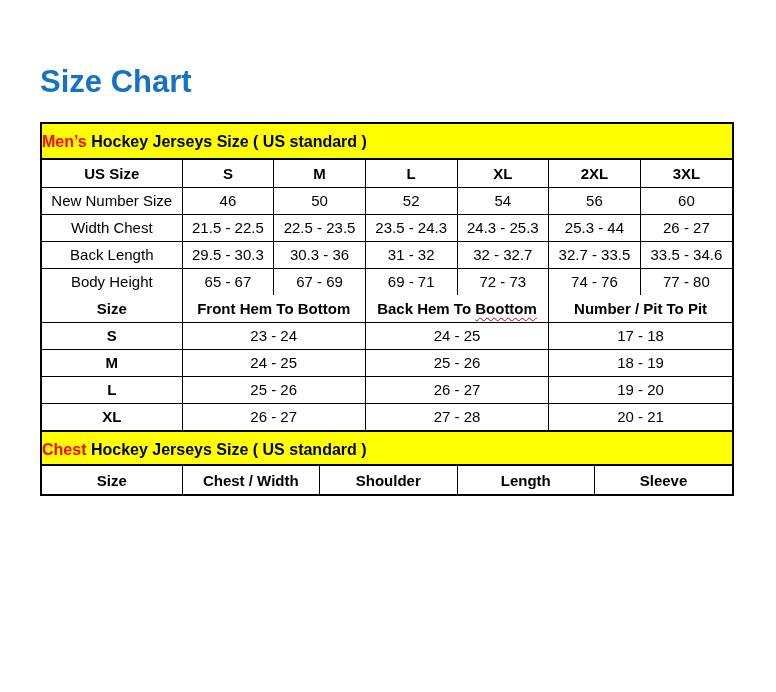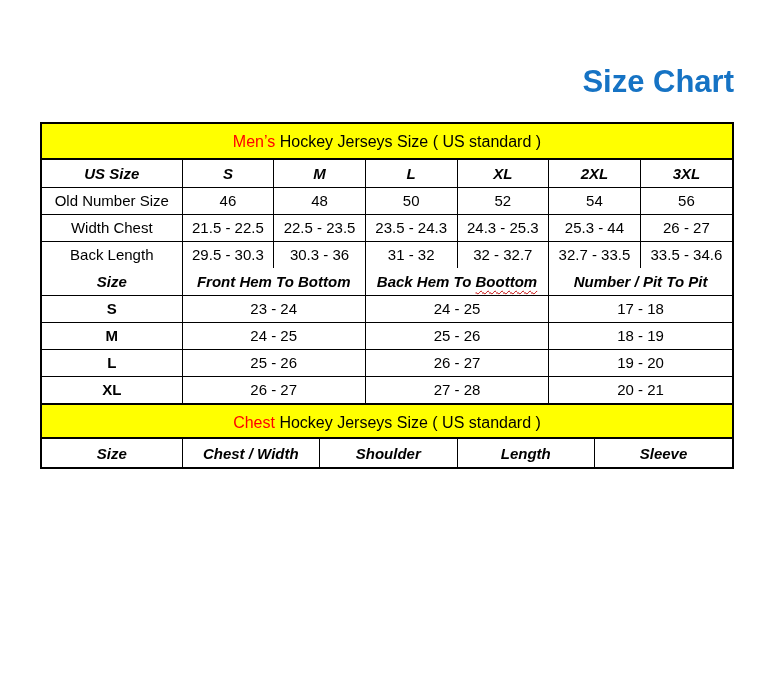--- a/index.html
+++ b/index.html
@@ -19,59 +19,59 @@
   }
   .page {
     position: relative;
     width: 776px; height: 692px;
     background: #ffffff;
     overflow: hidden;
   }
   .title {
     position: absolute;
     top: 64px; left: 40px; width: 694px;
-    text-align: right;
+    text-align: left;
     font-size: 31px;
     font-weight: bold;
     color: var(--title-blue);
   }
   .chart-wrap {
     position: absolute;
     top: 122px; left: 40px; width: 694px;
     border: 2px solid var(--border-black);
     background: #fff;
   }
   .band {
     background: var(--band-yellow);
     border-bottom: 2px solid var(--border-black);
     height: 36px; line-height: 36px;
-    text-align: center;
+    text-align: left;
     font-size: 16px;
-    font-weight: normal;
+    font-weight: bold;
     color: #000;
   }
   .band:not(:first-child) { border-top: 2px solid var(--border-black); }
   .band .hl { color: var(--accent-red); }
   table.tbl {
     width: 100%;
     border-collapse: collapse;
     border: hidden; 
     table-layout: fixed;
   }
   .tbl th, .tbl td {
     border: 1px solid var(--border-black);
     height: 27px;
     padding: 0 4px;
     text-align: center;
     vertical-align: middle;
     font-size: 15px;
     white-space: nowrap;
     overflow: hidden;
   }
-  .tbl th { font-weight: bold; font-style: italic; }
+  .tbl th { font-weight: bold; }
   .tbl td { font-weight: normal; }
   .tbl-women td:first-child,
   .tbl-youth td:first-child { font-weight: bold; }
   .tbl-youth th, .tbl-youth td { height: 28px; }
   .c-label { width: 20.3%; }
   .c-m { width: 13.283%; }
   .c-w { width: 26.566%; }
   .c-y { width: 19.925%; }
   .wavy {
     text-decoration: underline;
@@ -107,45 +107,54 @@
             <th>S</th>
             <th>M</th>
             <th>L</th>
             <th>XL</th>
             <th>2XL</th>
             <th>3XL</th>
           </tr>
         </thead>
       <tbody>
           <tr>
-            <td>Old Number Size</td>
+            <td>New Number Size</td>
             <td>46</td>
-            <td>48</td>
             <td>50</td>
             <td>52</td>
             <td>54</td>
             <td>56</td>
+            <td>60</td>
           </tr>
           <tr>
             <td>Width Chest</td>
             <td>21.5 - 22.5</td>
             <td>22.5 - 23.5</td>
             <td>23.5 - 24.3</td>
             <td>24.3 - 25.3</td>
             <td>25.3 - 44</td>
             <td>26 - 27</td>
           </tr>
           <tr>
             <td>Back Length</td>
             <td>29.5 - 30.3</td>
             <td>30.3 - 36</td>
             <td>31 - 32</td>
             <td>32 - 32.7</td>
             <td>32.7 - 33.5</td>
             <td>33.5 - 34.6</td>
+          </tr>
+          <tr>
+            <td>Body Height</td>
+            <td>65 - 67</td>
+            <td>67 - 69</td>
+            <td>69 - 71</td>
+            <td>72 - 73</td>
+            <td>74 - 76</td>
+            <td>77 - 80</td>
           </tr>
         </tbody>
     </table>
 
     <table class="tbl tbl-women">
       <colgroup>
         <col class="c-label">
           <col class="c-w">
           <col class="c-w">
           <col class="c-w">

